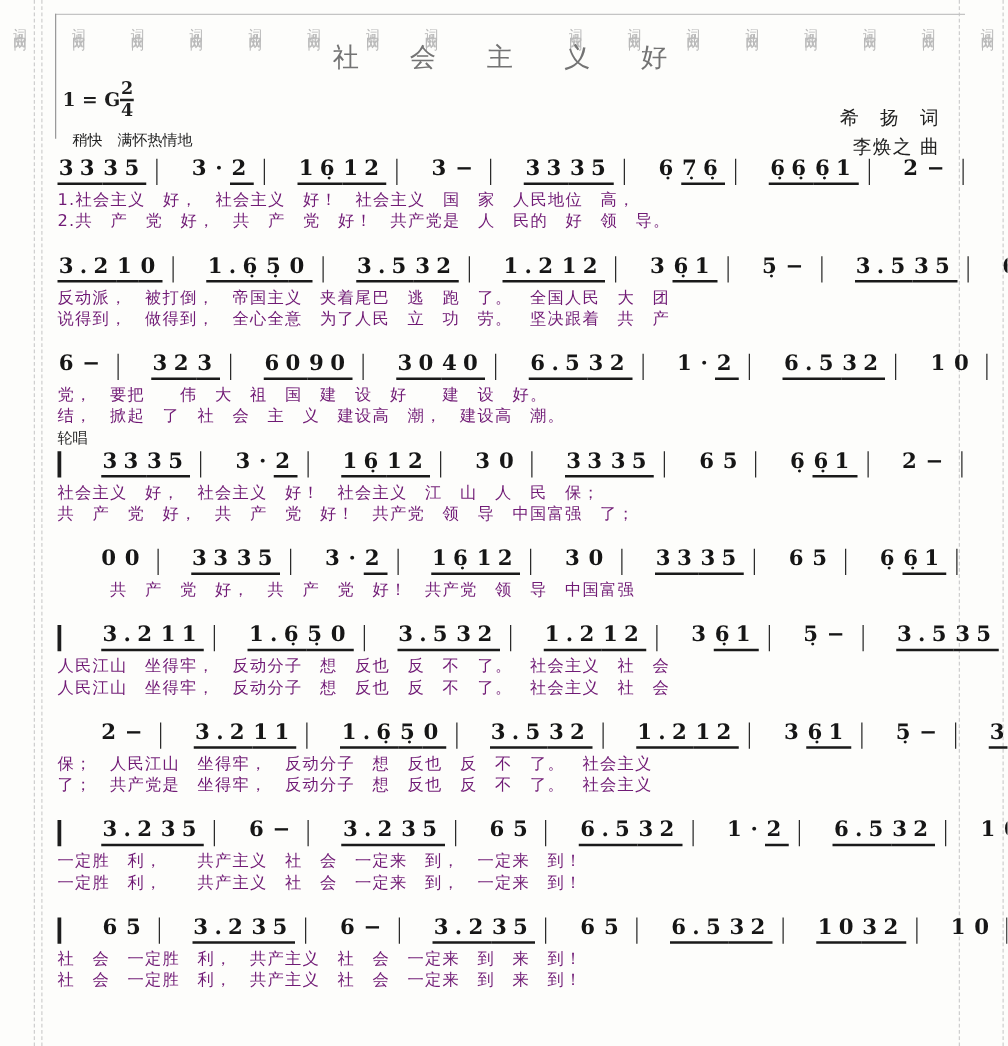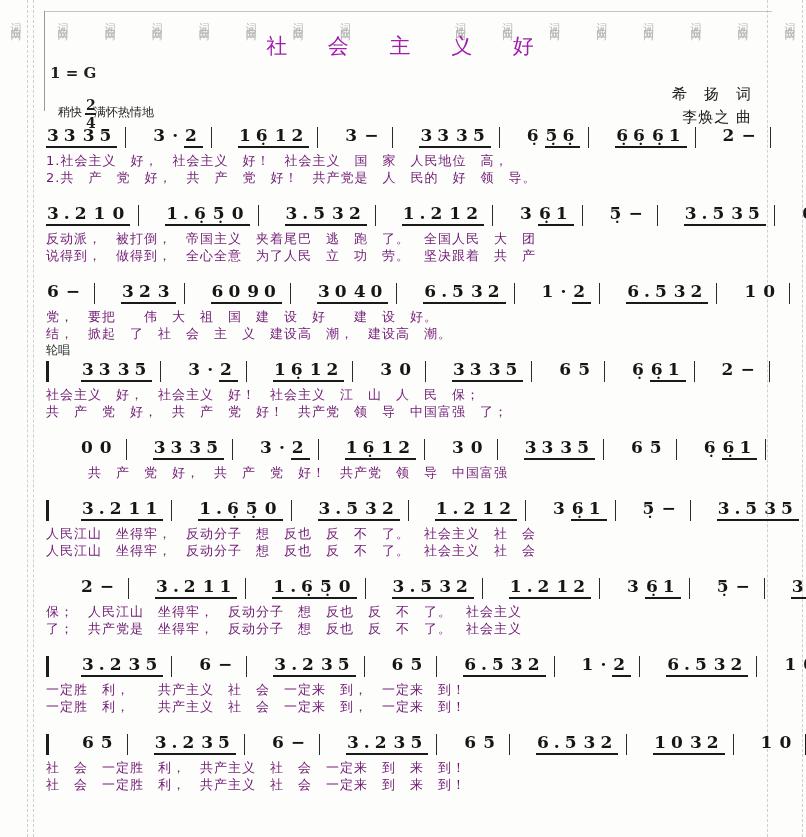--- a/index.html
+++ b/index.html
@@ -24,32 +24,32 @@
   .edge { position:absolute; top:0; bottom:0; border-left:1px dashed #cfcfcf; }
   .edge.l1 { left:27px; } .edge.l2 { left:33px; }
   .edge.r1 { right:38px; } .edge.r2 { right:3px; }
   .topline { position:absolute; left:44px; right:34px; top:11px; border-top:1px solid #c4c4c4; }
   .leftline { position:absolute; left:44px; top:11px; height:100px; border-left:1px solid #9a9a9a; }
 
   
   .sheet { position:relative; padding:18px 52px 0 46px; height:100%; }
   .title {
     text-align:center; font-size:21px; letter-spacing:17px;
-    color:#a21caf; margin-top:14px; margin-left:17px;
+    color:#737373; margin-top:14px; margin-left:17px;
   }
   .credits {
     position:absolute; right:54px; top:56px;
     text-align:right; font-size:15px; line-height:1.5; color:#222;
     letter-spacing:1px;
     margin-top:27px;
   }
   .keyrow {
     position:absolute; left:50px; top:64px;
-    display:flex; align-items:flex-end; gap:16px;
-    font-family:"DejaVu Serif", serif; font-weight:bold; font-size:15px;flex-direction:column;
+    display:flex; align-items:center; gap:0;
+    font-family:"DejaVu Serif", serif; font-weight:bold; font-size:15px;
   }
   .ts { display:inline-flex; flex-direction:column; align-items:center; line-height:1; font-size:14px; }
   .ts .tsline { width:11px; height:2px; background:#222; margin:1px 0; }
   .tempo { position:absolute; left:58px; top:104px; font-size:12px; color:#222; }
 
   
   .systems { margin-top:62px; }
   .system { margin-bottom:14px; position:relative; }
   .notes {
     display:flex; align-items:center; justify-content:space-between;
@@ -147,21 +147,21 @@
             <span class="tok">−</span>
             <span class="bar single"></span>
           </span>
           <span class="mwrap">
             <span class="tok beam">33</span>
             <span class="tok beam">35</span>
             <span class="bar single"></span>
           </span>
           <span class="mwrap">
             <span class="tok">6̣</span>
-            <span class="tok beam">5̣6̣</span>
+            <span class="tok beam">7̣6̣</span>
             <span class="bar single"></span>
           </span>
           <span class="mwrap">
             <span class="tok beam">6̣6̣</span>
             <span class="tok beam">6̣1</span>
             <span class="bar single"></span>
           </span>
           <span class="mwrap">
             <span class="tok">2</span>
             <span class="tok">−</span>

